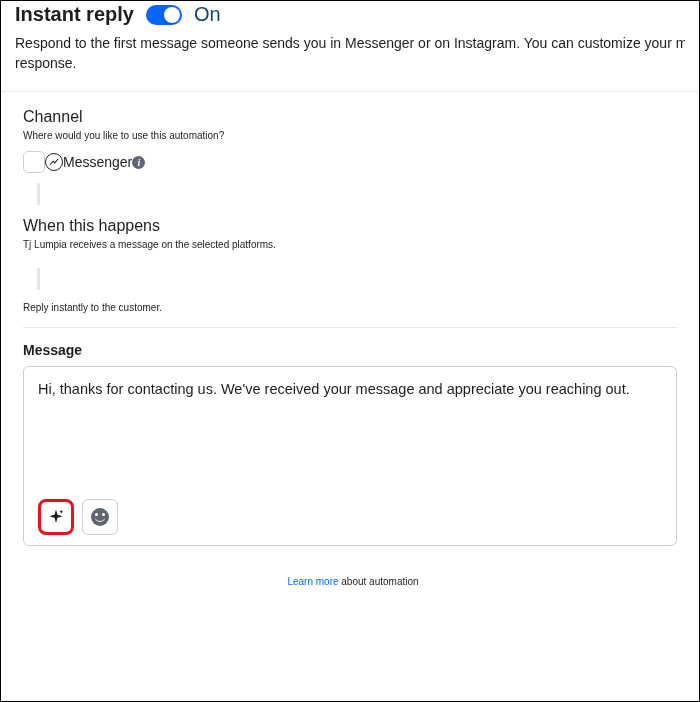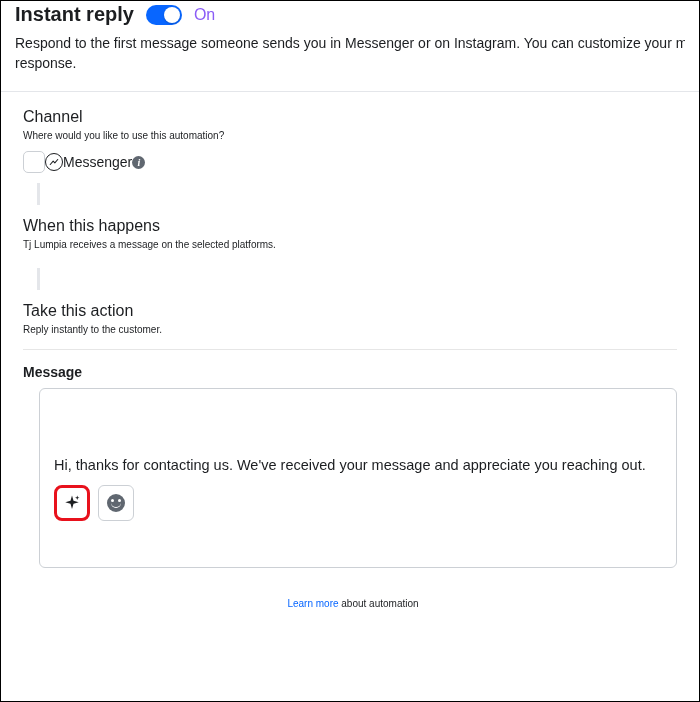--- a/index.html
+++ b/index.html
@@ -38,22 +38,22 @@
     position: absolute;
     right: 2px;
     top: 2px;
     width: 16px;
     height: 16px;
     background: #fff;
     border-radius: 50%;
     box-shadow: 0 1px 2px rgba(0,0,0,0.2);
   }
   .toggle-label {
-    font-size: 16px;
-    color: #8b5cf6;
+    font-size: 20px;
+    color: #0c4a6e;
   }
   .desc {
     font-size: 14px;
     color: #1c1e21;
     line-height: 1.4;
     white-space: nowrap;
     overflow: hidden;
   }
   .divider-full {
     border-bottom: 1px solid #e4e6ea;
@@ -124,26 +124,25 @@
     margin: 14px 0 14px 0;
   }
   .msg-label {
     font-size: 14px;
     font-weight: 700;
     margin-bottom: 8px;
   }
   .msg-box {
     border: 1px solid #ccd0d5;
     border-radius: 6px;
-    padding: 29px 14px 10px 14px;
+    padding: 12px 14px 10px 14px;
     min-height: 180px;
     display: flex;
     flex-direction: column;
-    justify-content: center;
-    margin-left: 16px;
+    justify-content: space-between;
   }
   .msg-text {
     font-size: 14.5px;
     color: #1c1e21;
     line-height: 1.4;
     outline: none;
   }
   .msg-tools {
     display: flex;
     gap: 8px;
@@ -238,21 +237,20 @@
 <div class="connector"></div>
 
 <div class="section" style="padding-top:12px;padding-bottom:8px;">
   <div class="section-title">When this happens</div>
   <div class="section-sub">Tj Lumpia receives a message on the selected platforms.</div>
 </div>
 
 <div class="connector"></div>
 
 <div class="section" style="padding-top:12px;">
-  <div class="section-title">Take this action</div>
   <div class="section-sub">Reply instantly to the customer.</div>
 
   <div class="divider-inner"></div>
 
   <div class="msg-label">Message</div>
   <div class="msg-box">
     <div class="msg-text" contenteditable="true" style="">Hi, thanks for contacting us. We've received your message and appreciate you reaching out.</div>
     <div class="msg-tools">
       <div class="tool-btn highlight">
         <svg width="18" height="18" viewBox="0 0 24 24">

